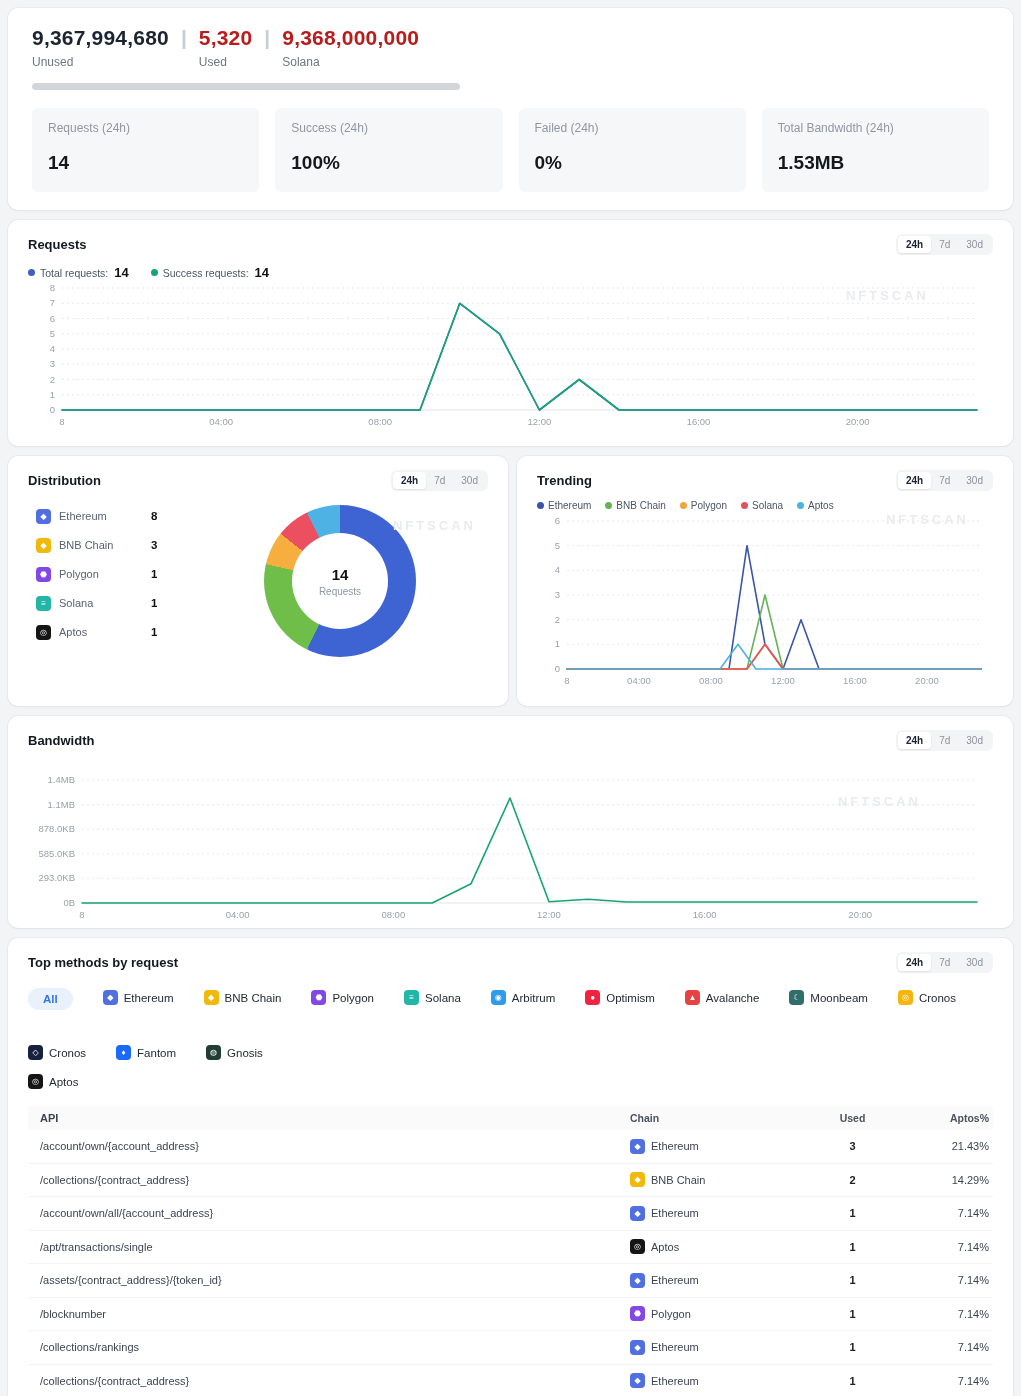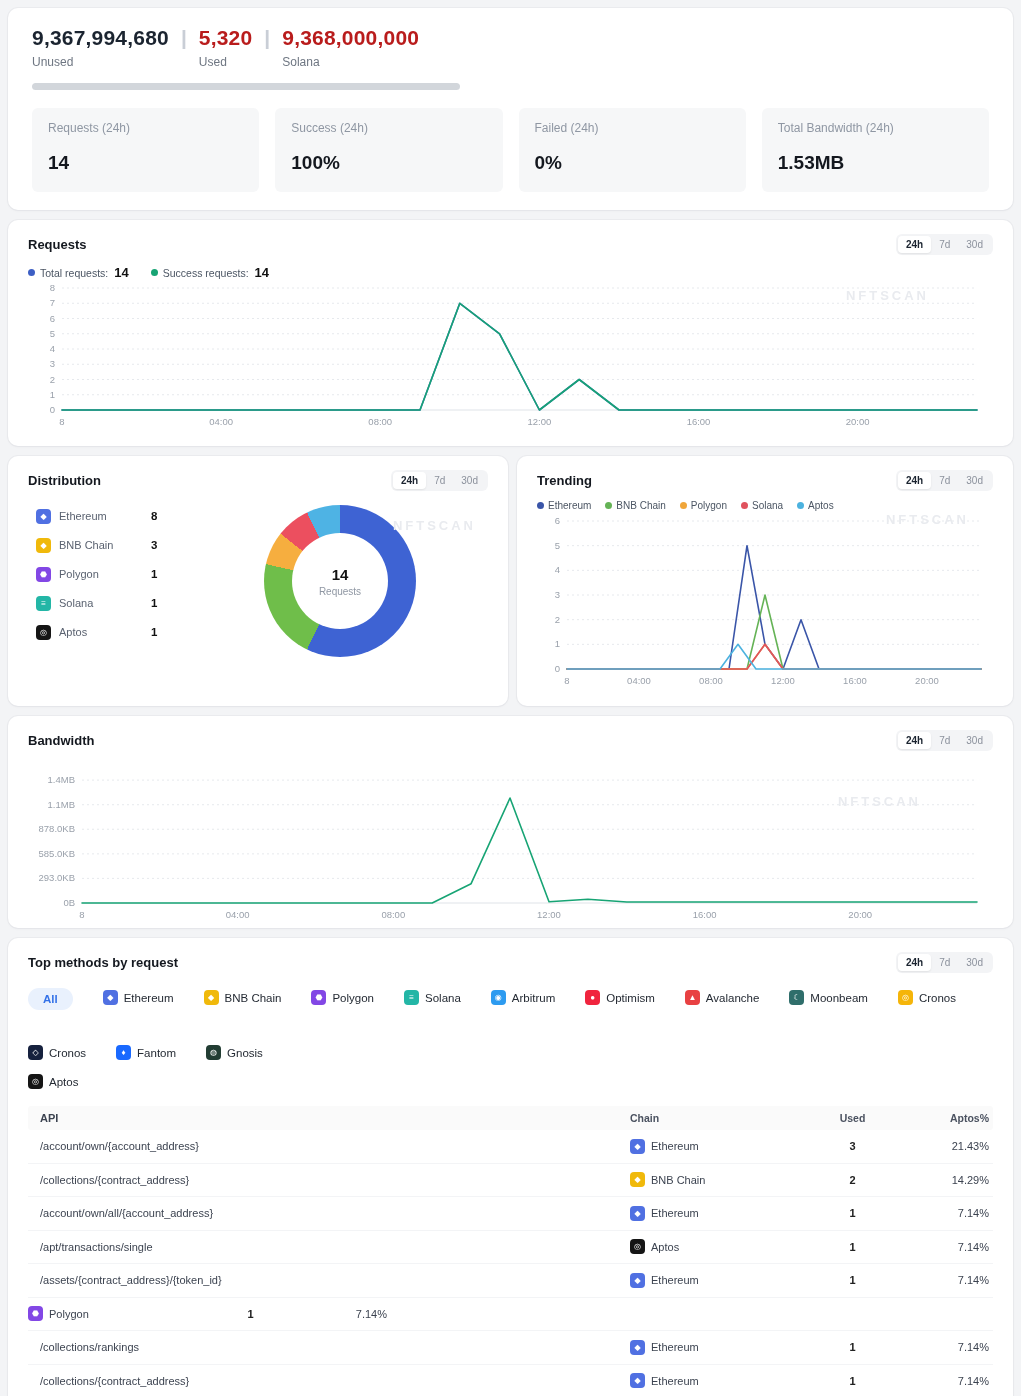--- a/index.html
+++ b/index.html
@@ -60,21 +60,21 @@
   .trend-legend .item { display:flex; align-items:center; gap:4px; font-size:10px; color:#4b5563; }
 
   
   .methods { margin-top:10px; min-height:470px; padding-bottom:0; }
   .chips { display:flex; gap:30px; margin-top:12px; flex-wrap:wrap; align-items:flex-end; }
   .chip { display:inline-flex; align-items:center; gap:6px; font-size:11.5px; color:#242a33;
     border:0; background:transparent; padding:5px 0; cursor:pointer; font-family:inherit; }
   .chip.active { background:#e9f1fd; color:#3472e8; font-weight:bold; padding:5px 15px; border-radius:14px; }
   .chips2 { margin-top:4px; }
   .tbl { margin-top:12px; }
-  .tr { display:flex; align-items:center; }
+  .tr { display:flex; align-items:center;justify-content:center; }
   .th { background:#fafafa; border-radius:3px; height:24px; font-size:10.5px; font-weight:bold; color:#4b5260; }
   .td-api { flex:1; padding-left:12px; font-size:11px; color:#3c4350; }
   .td-chain { width:170px; display:flex; align-items:center; gap:6px; font-size:11px; color:#3c4350; }
   .td-used { width:105px; text-align:center; font-size:11px; font-weight:bold; color:#222; }
   .td-pct { width:88px; text-align:right; font-size:11px; color:#3c4350; padding-right:4px; }
   .rowline { height:33.5px; border-bottom:1px solid #f3f4f6; }
   .th .td-used, .th .td-pct, .th .td-chain { font-weight:bold; color:#4b5260; font-size:10.5px; }
   svg text { font-family:"Liberation Sans", sans-serif; }
 </style>
 </head>
@@ -434,20 +434,21 @@
           <div class="tr rowline">
             <div class="td-api">/assets/{contract_address}/{token_id}</div>
             <div class="td-chain">
               <span class="chain-ic" style="background: rgb(80, 112, 226);">◆</span>
               <span>Ethereum</span>
             </div>
             <div class="td-used">1</div>
             <div class="td-pct">7.14%</div>
           </div>
           <div class="tr rowline">
+            <div class="td-api">/blocknumber</div>
             <div class="td-chain">
               <span class="chain-ic" style="background: rgb(130, 71, 229);">⬣</span>
               <span>Polygon</span>
             </div>
             <div class="td-used">1</div>
             <div class="td-pct">7.14%</div>
           </div>
           <div class="tr rowline">
             <div class="td-api">/collections/rankings</div>
             <div class="td-chain">

